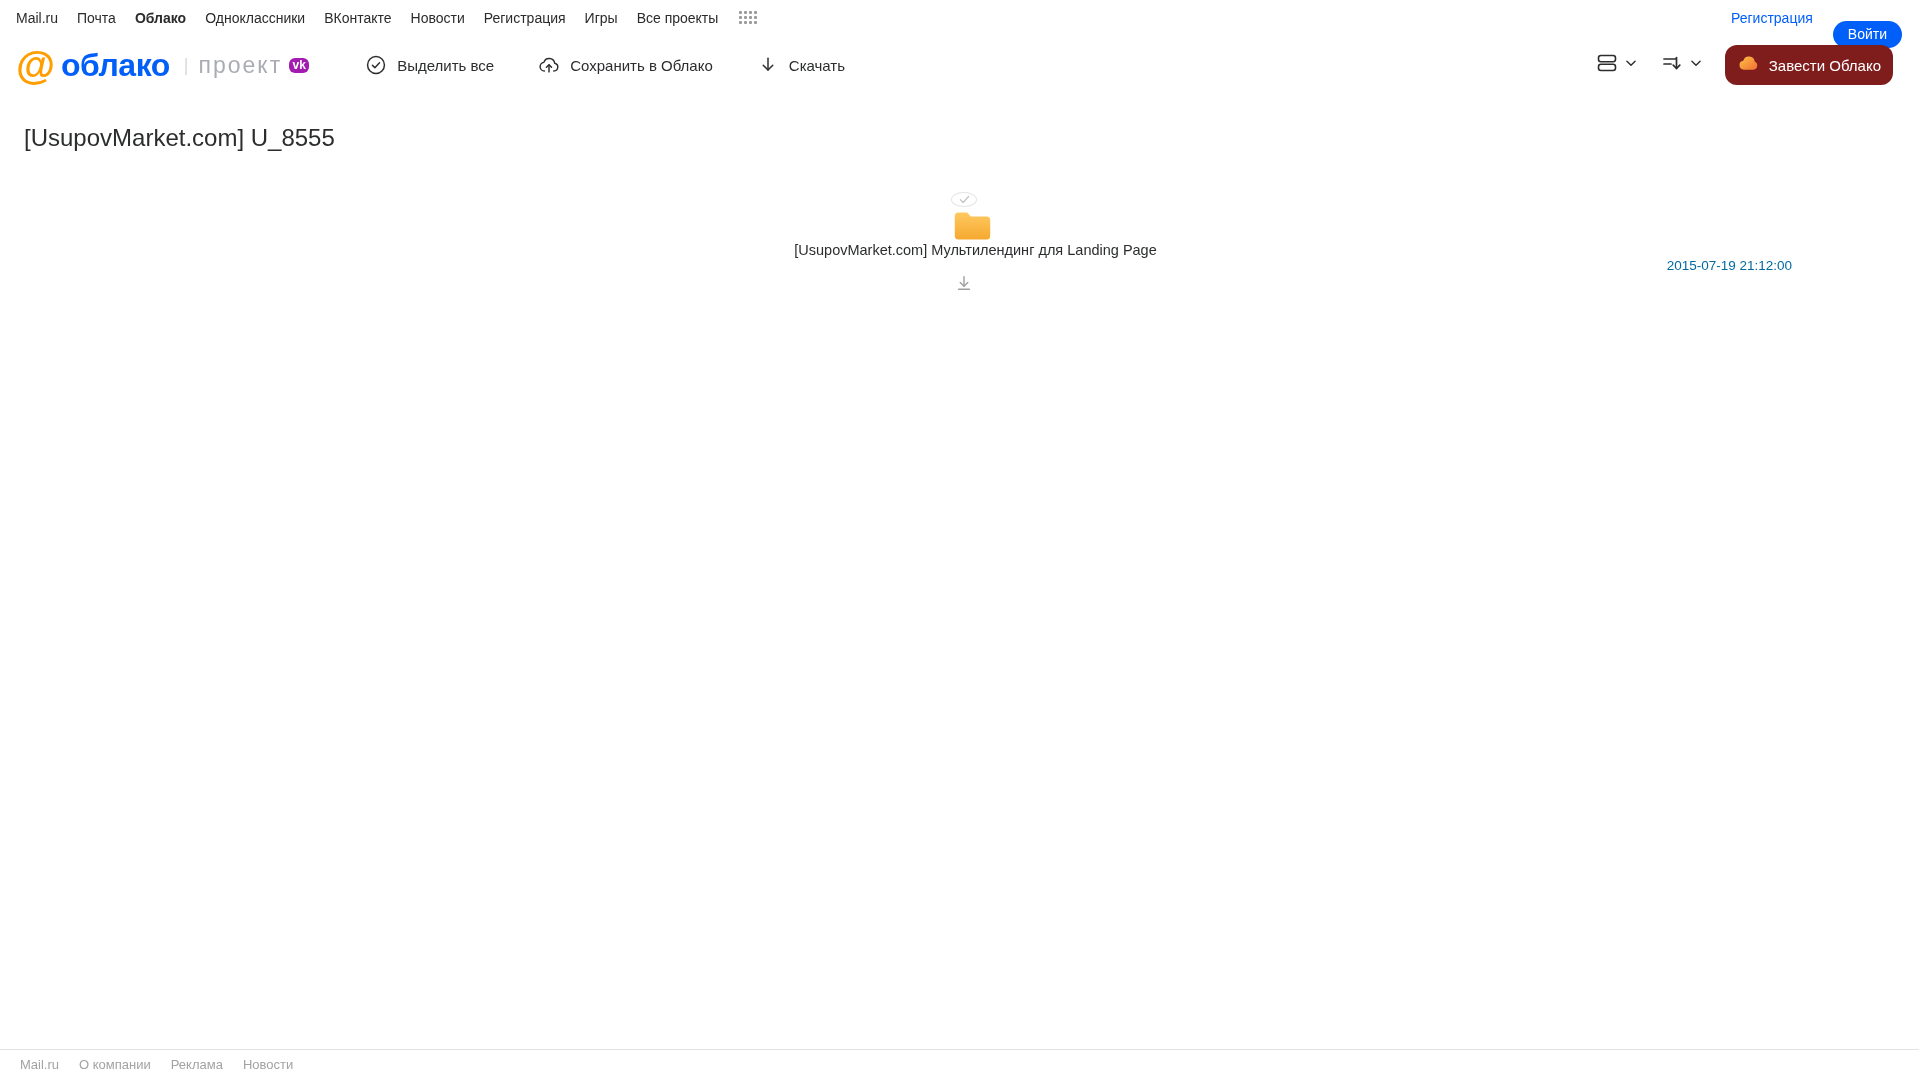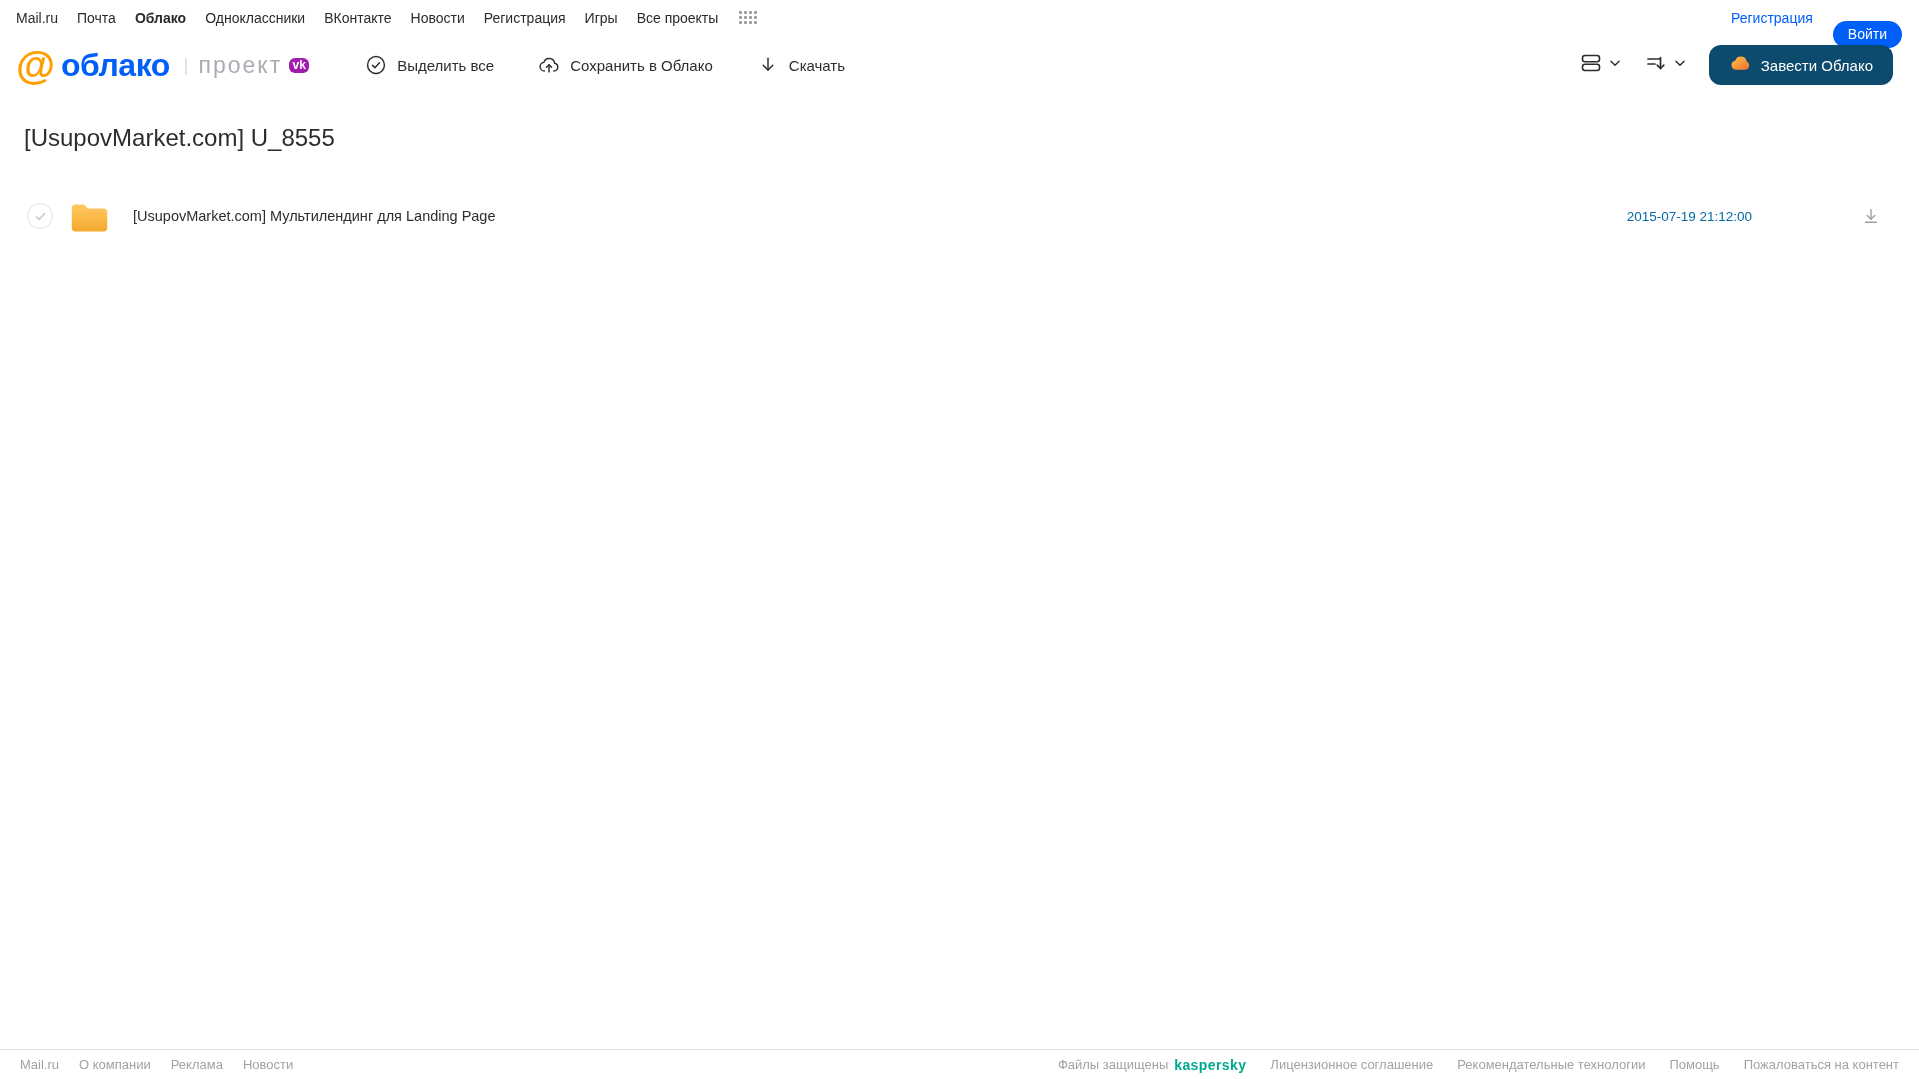--- a/index.html
+++ b/index.html
@@ -31,29 +31,29 @@
               border-radius:6px; width:20px; height:15px; display:flex;
               align-items:center; justify-content:center; }
 
   .toolbar { display:flex; align-items:center; margin-left:56px; gap:44px; }
   .toolbar-item { display:flex; align-items:center; gap:10px; font-size:15px;
                   color:#2c2d2e; cursor:pointer; white-space:nowrap;justify-content:center; }
   .toolbar-item svg { display:block; }
 
   .header-right { margin-left:auto; display:flex; align-items:center; gap:22px; }
   .icon-group { display:flex; align-items:center; gap:5px; cursor:pointer; }
-  .cta-btn { display:flex; align-items:center; gap:9px; background:#0c4a6e; color:#fff;
-             font-size:15px; height:40px; padding:0 20px; border-radius:12px; border:none;
+  .cta-btn { display:flex; align-items:center; gap:9px; background:#7f1d1d; color:#fff;
+             font-size:15px; height:40px; padding:0 12px; border-radius:12px; border:none;
              font-family:inherit; cursor:pointer; }
 
   
   .page-title { margin:30px 0 0 24px; font-size:24px; font-weight:500; color:#2c2d2e; }
 
   .file-list { margin-top:40px; }
-  .file-row { display:flex; align-items:center; height:48px; padding:0 38px 0 27px; cursor:pointer; }
+  .file-row { display:flex; align-items:center; height:48px; padding:0 18px 0 27px; cursor:pointer;flex-direction:column; }
   .row-check { width:26px; height:26px; min-width:26px; border:1px solid #e4e4e4;
                border-radius:50%; display:flex; align-items:center; justify-content:center;
                background:#fff; cursor:pointer; }
   .folder-icon { margin-left:16px; display:flex; cursor:pointer; }
   .file-name { margin-left:23px; font-size:14.5px; color:#2c2d2e; }
   .file-date { margin-left:auto; margin-right:109px; font-size:13.5px; color:#0369a1; }
   .row-download { color:#a0a0a0; display:flex; cursor:pointer; }
 
   
   .footer { position:absolute; left:0; right:0; bottom:0; height:30px;
@@ -216,23 +216,13 @@
   </div>
 </div>
 
 <div class="footer">
   <div class="footer-left">
     <span class="f-link">Mail.ru</span>
     <span class="f-link">О компании</span>
     <span class="f-link">Реклама</span>
     <span class="f-link">Новости</span>
   </div>
-  <div class="footer-right">
-    <span class="kaspersky-wrap">
-      <span>Файлы защищены</span>
-      <span class="kaspersky-logo">kaspersky</span>
-    </span>
-    <span class="f-link">Лицензионное соглашение</span>
-    <span class="f-link">Рекомендательные технологии</span>
-    <span class="f-link">Помощь</span>
-    <span class="f-link">Пожаловаться на контент</span>
-  </div>
 </div>
 
 </body></html>

